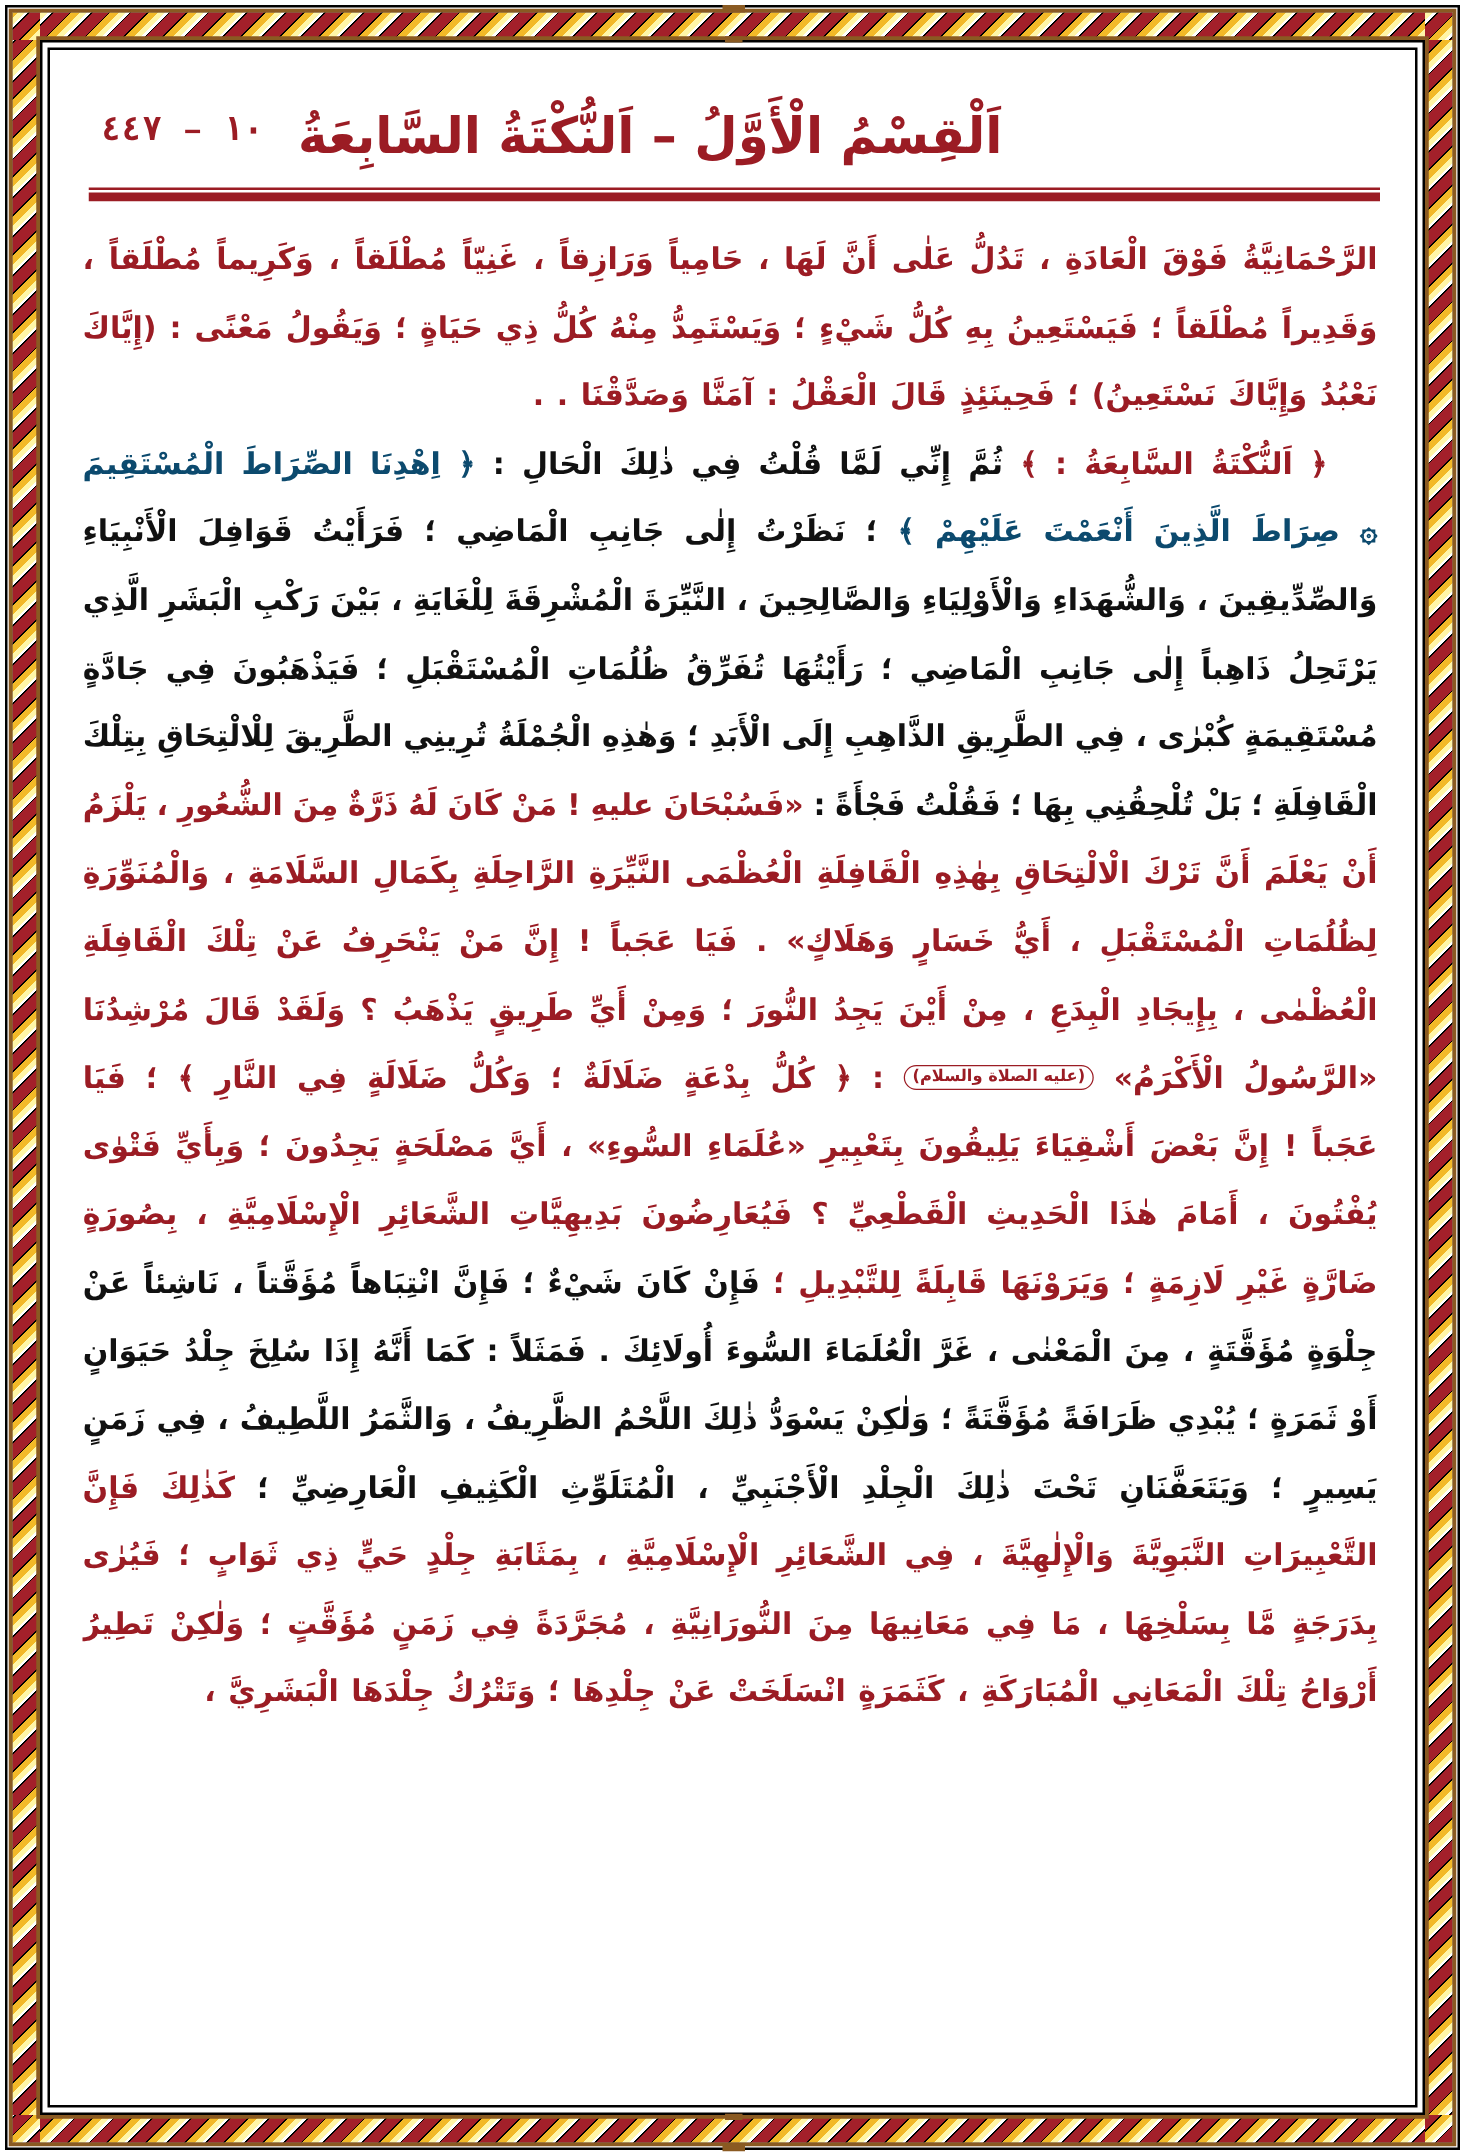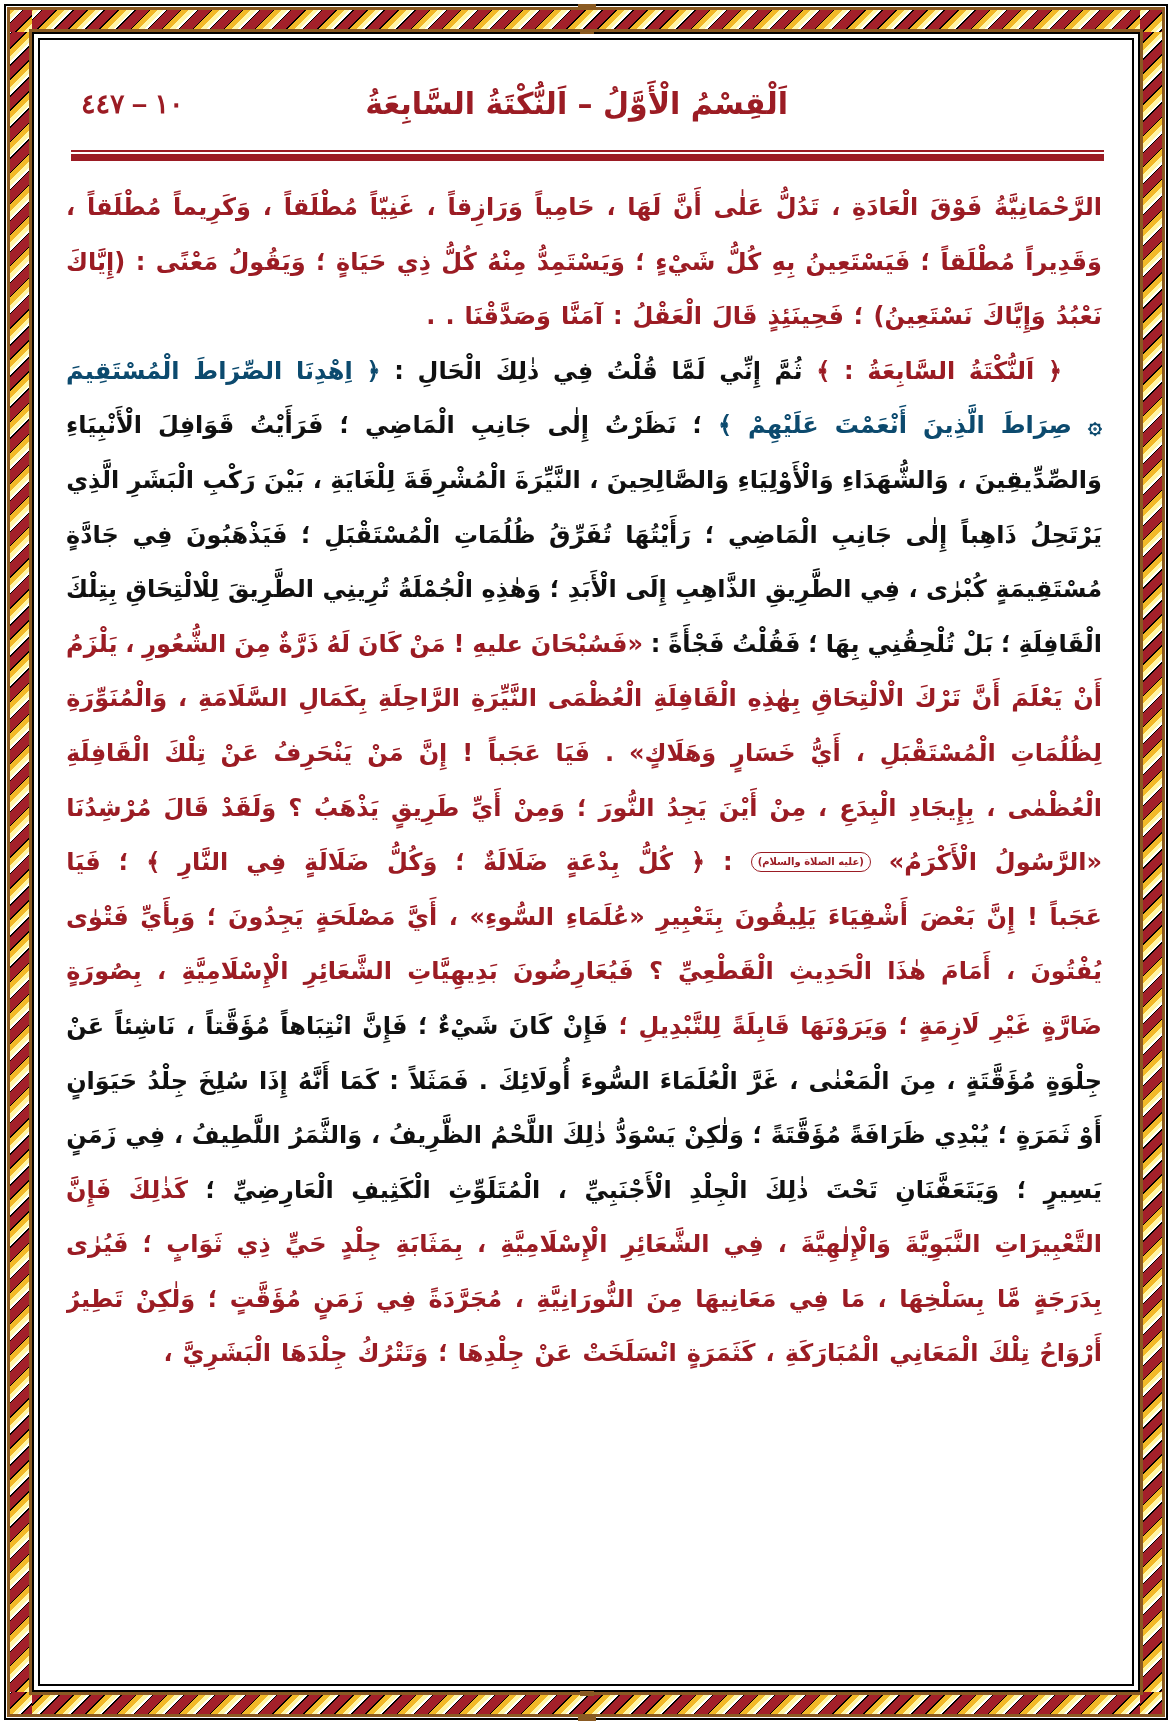--- a/index.html
+++ b/index.html
@@ -44,27 +44,27 @@
   }
   .ornament-top2 { top: 29px; }
   .ornament-bottom2 { top: 1691px; }
 
   
   .header {
     position: absolute; left: 71px; top: 80px; width: 1033px; height: 60px;
     direction: rtl;
   }
   .header-title {
-    position: absolute; right: 316px; top: 6px;
+    position: absolute; right: 302px; top: 6px;
     font-family: "DejaVu Sans", sans-serif; font-weight: bold;
-    font-size: 30px; color: #9b1c24; white-space: nowrap;
+    font-size: 40px; color: #9b1c24; white-space: nowrap;
   }
   .header-pagenum {
     position: absolute; left: 10px; top: 8px; direction: rtl;
-    font-family: Liberation Sans, sans-serif; font-weight: bold;
+    font-family: Liberation Mono, monospace; font-weight: bold;
     font-size: 27px; color: #9b1c24; white-space: nowrap;
   }
   .header-rule-thin {
     position: absolute; left: 71px; top: 150px; width: 1033px; height: 2px; background: #9b1c24;
   }
   .header-rule-thick {
     position: absolute; left: 71px; top: 154px; width: 1033px; height: 7px; background: #9b1c24;
   }
 
   
@@ -80,21 +80,21 @@
     white-space: nowrap; overflow: hidden;
     display: flex; justify-content: space-between; align-items: center;
   }
   .line.last { justify-content: flex-start; gap: 10px; }
   .line.indent { padding-right: 40px; }
   .seg { white-space: pre; }
   .c-red { color: #9b1c24; }
   .c-blue { color: #0c4a6e; }
   .c-black { color: #111111; }
   .honorific {
-    font-size: 10px; color: #9b1c24; border: 1px solid #9b1c24; border-radius: 10px;
+    font-size: 13px; color: #9b1c24; border: 1px solid #9b1c24; border-radius: 10px;
     padding: 0 6px; line-height: 18px; display: inline-block;
   }
 </style>
 </head>
 <body>
 
 <div class="frame-outer"></div>
 <div class="frame-band"></div>
 <div class="frame-brown-outer"></div>
 <div class="frame-inner-white"></div>

